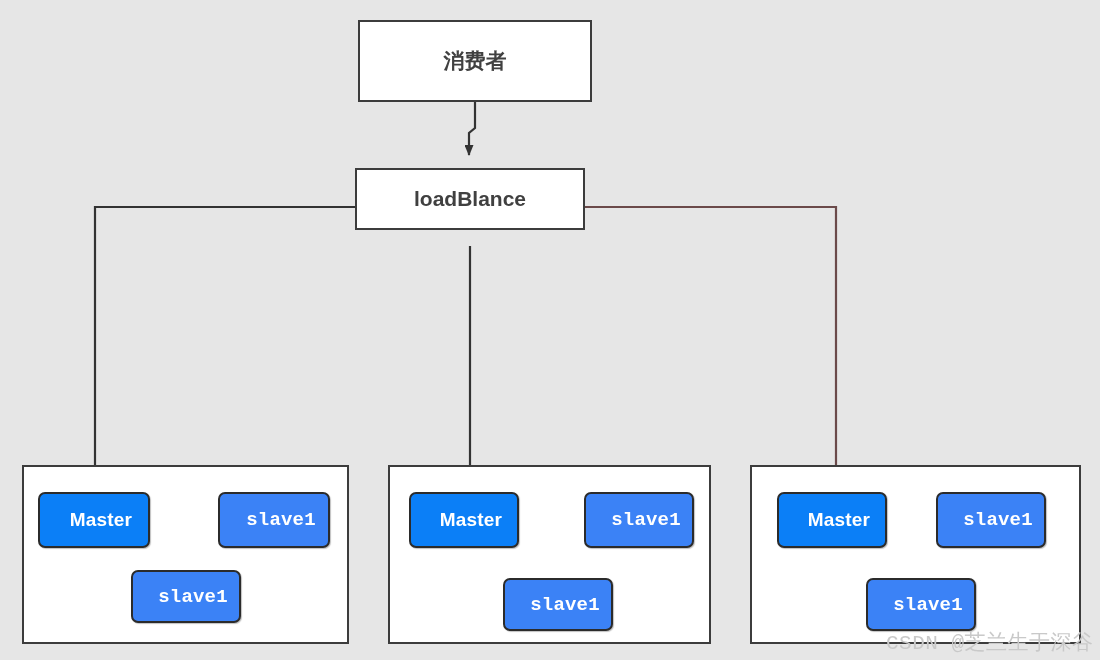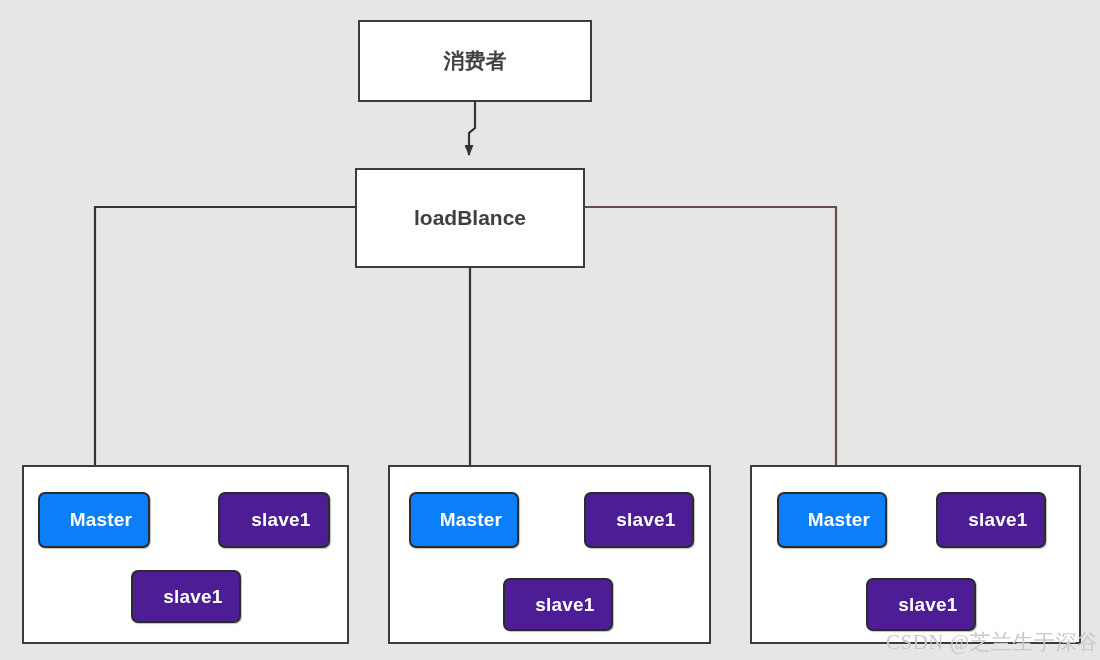--- a/index.html
+++ b/index.html
@@ -45,21 +45,21 @@
     top: 8px;
     width: 234px;
     height: 82px;
     font-size: 21px;
     margin-top: 12px;
   }
   #node-loadblance {
     left: 355px;
     top: 168px;
     width: 230px;
-    height: 100px;
+    height: 62px;
     font-size: 21px;
   }
   
   .cluster {
     position: absolute;
     background: #ffffff;
     border: 2px solid #3c3c3c;
     box-sizing: border-box;
   }
   #cluster-1 { left: 22px;  top: 465px; width: 327px; height: 179px; }
@@ -76,32 +76,32 @@
     align-items: center;
     justify-content: center;
     color: #ffffff;
     font-weight: bold;
     font-size: 19px;
     letter-spacing: .2px;
     box-shadow: 1px 1px 1px rgba(0,0,0,.25);
     padding-left: 14px;
   }
   .node-master { background: #0b7ff7; }
-  .node-slave  { background: #4c1d95; }
+  .node-slave  { background: #3b82f6; font-family: Liberation Mono, monospace; }
 
   
   #watermark {
     position: absolute;
     left: 886px;
     top: 628px;
     font-size: 21px;
     color: #c9c9c9;
     letter-spacing: .5px;
     white-space: nowrap;
-    font-family: Liberation Serif, serif;
+    font-family: Liberation Mono, monospace;
     pointer-events: none;
     text-align: right;
   }
 </style>
 </head>
 <body>
 
 <div id="canvas">
 
   <svg class="diagram-svg" viewBox="0 0 1100 660">

